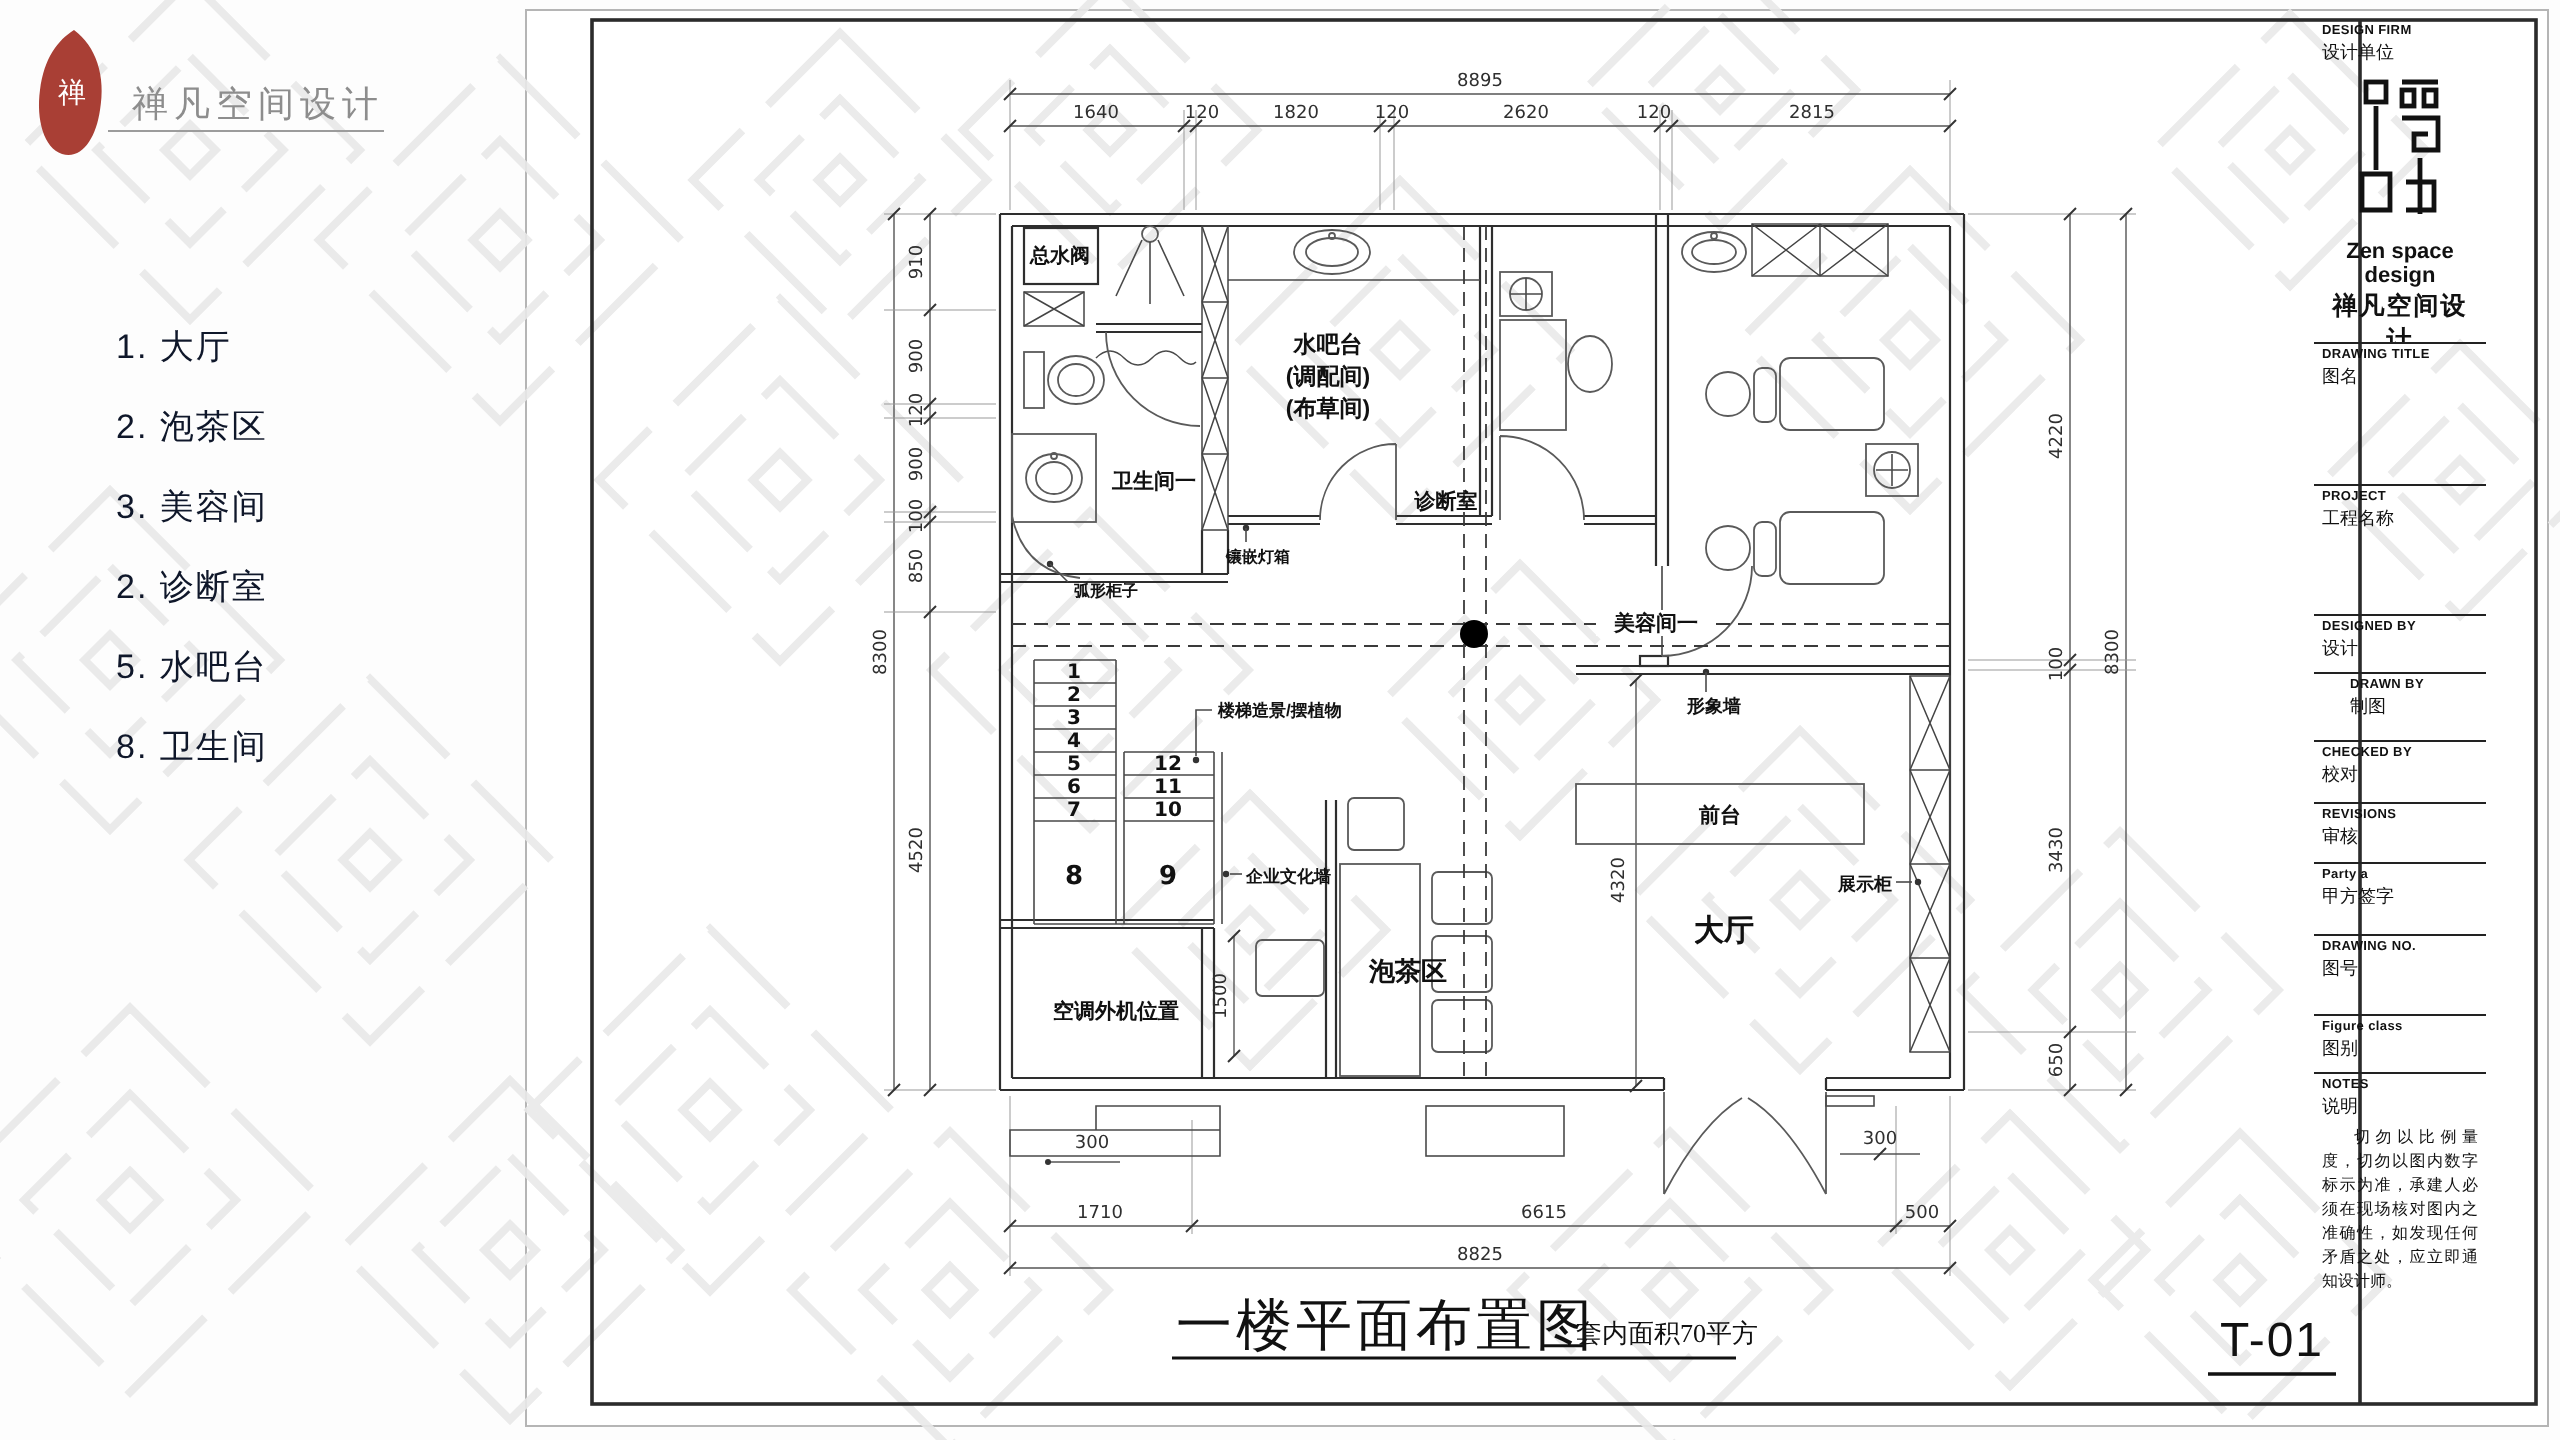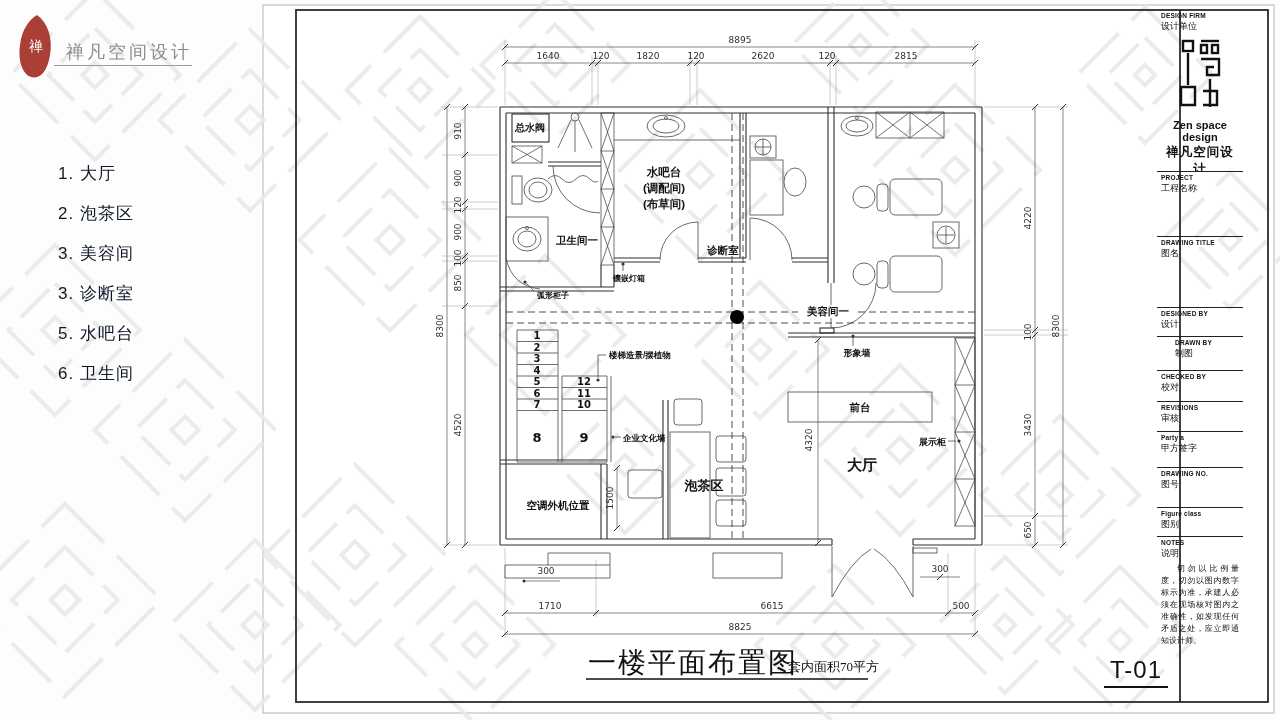--- a/index.html
+++ b/index.html
@@ -347,23 +347,23 @@
   <path d="M19,1 C30,9 35,24 32,41 C30,55 23,66 13,63 C4,60 0,46 2,31 C4,15 11,6 19,1 Z" fill="#a93f35"></path>
   <text x="18" y="37" text-anchor="middle" font-size="14" fill="#ffffff" font-family="Liberation Serif, serif">禅</text>
 </svg>
 <div class="brand-name">禅凡空间设计</div>
 <div class="brand-rule"></div>
 
 <div class="legend">
   <div>1. 大厅</div>
   <div>2. 泡茶区</div>
   <div>3. 美容间</div>
-  <div>3. 诊断室</div>
+  <div>2. 诊断室</div>
   <div>5. 水吧台</div>
-  <div>6. 卫生间</div>
+  <div>8. 卫生间</div>
 </div>
 
 <div class="tb">
   <div class="cell" style="height:162px;">
     <div class="en">DESIGN FIRM</div>
     <div class="cn">设计单位</div>
     <div class="firm-mid">
       <svg width="42" height="72" viewBox="0 0 42 72">
         <g fill="none" stroke="#111" stroke-width="2.4">
           <rect x="4" y="2" width="10" height="10"></rect>
@@ -372,27 +372,27 @@
           <rect x="22" y="6" width="6" height="8"></rect>
           <rect x="33" y="6" width="6" height="8"></rect>
           <path d="M22,20 H40 V36 H28 V28 H35"></path>
           <path d="M31,40 V68 M24,52 H38 V66 H24"></path>
         </g>
       </svg>
     </div>
     <div class="firm-en">Zen space design</div>
     <div class="firm-cn">禅凡空间设计</div>
   </div>
+  <div class="cell" style="height:71px;">
+    <div class="en">DRAWING TITLE</div>
+    <div class="cn">图名</div>
+  </div>
   <div class="cell" style="height:65px;">
     <div class="en">PROJECT</div>
     <div class="cn">工程名称</div>
-  </div>
-  <div class="cell" style="height:71px;">
-    <div class="en">DRAWING TITLE</div>
-    <div class="cn">图名</div>
   </div>
   <div class="cell" style="height:29px;">
     <div class="en">DESIGNED BY</div>
     <div class="cn">设计</div>
   </div>
   <div class="cell" style="height:34px;padding-left:18px;">
     <div class="en">DRAWN BY</div>
     <div class="cn">制图</div>
   </div>
   <div class="cell" style="height:31px;">

